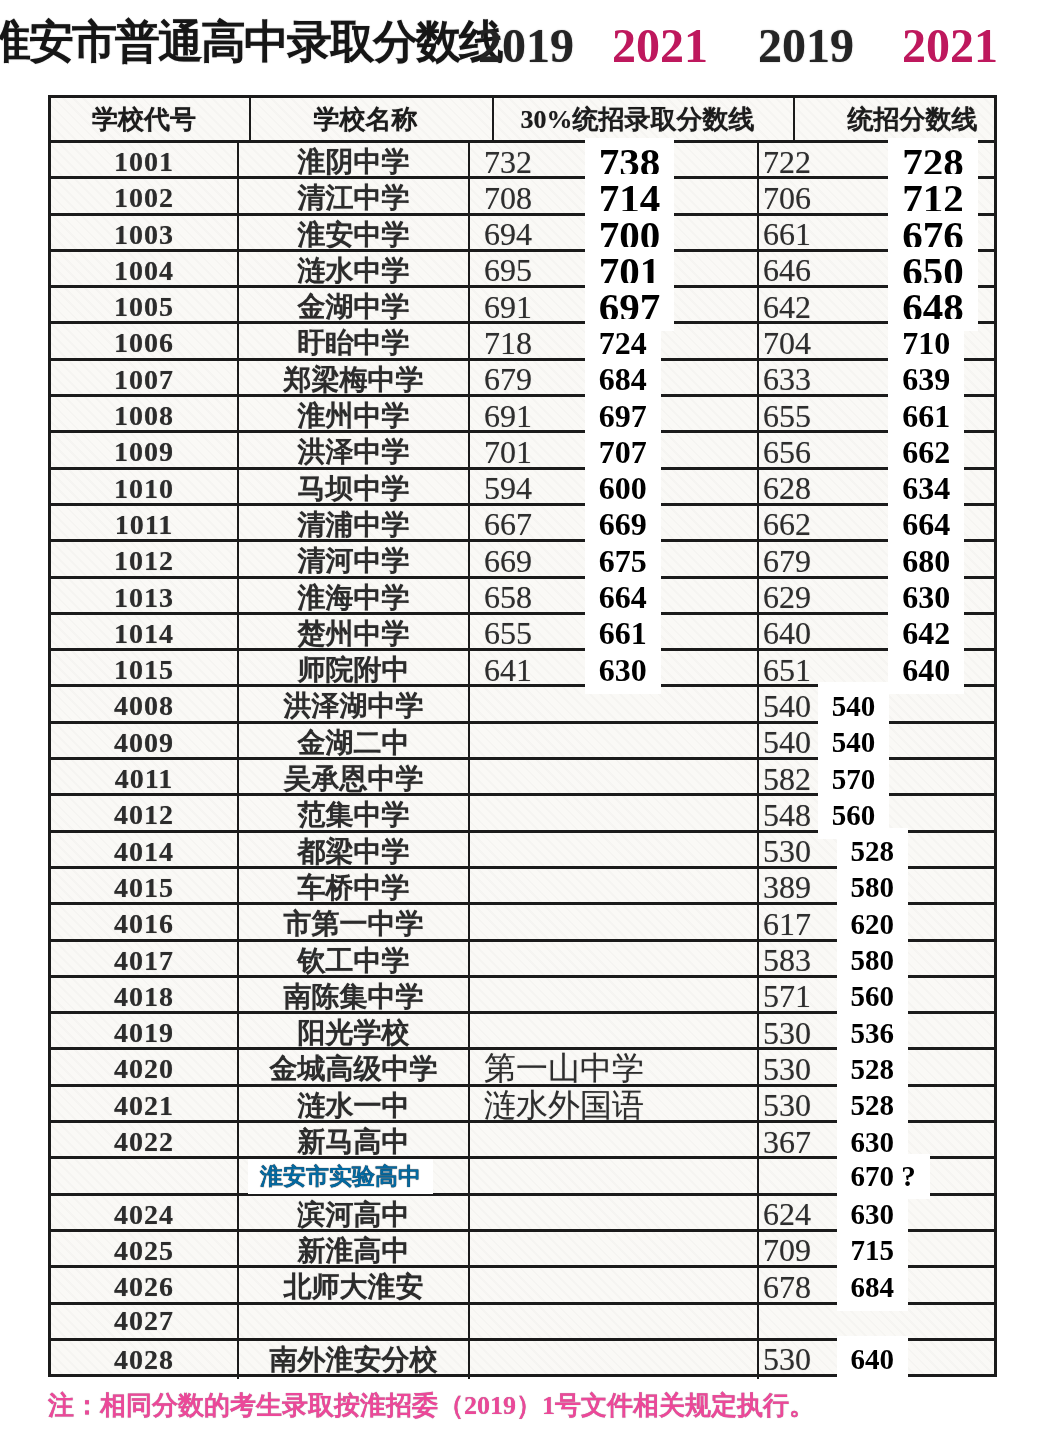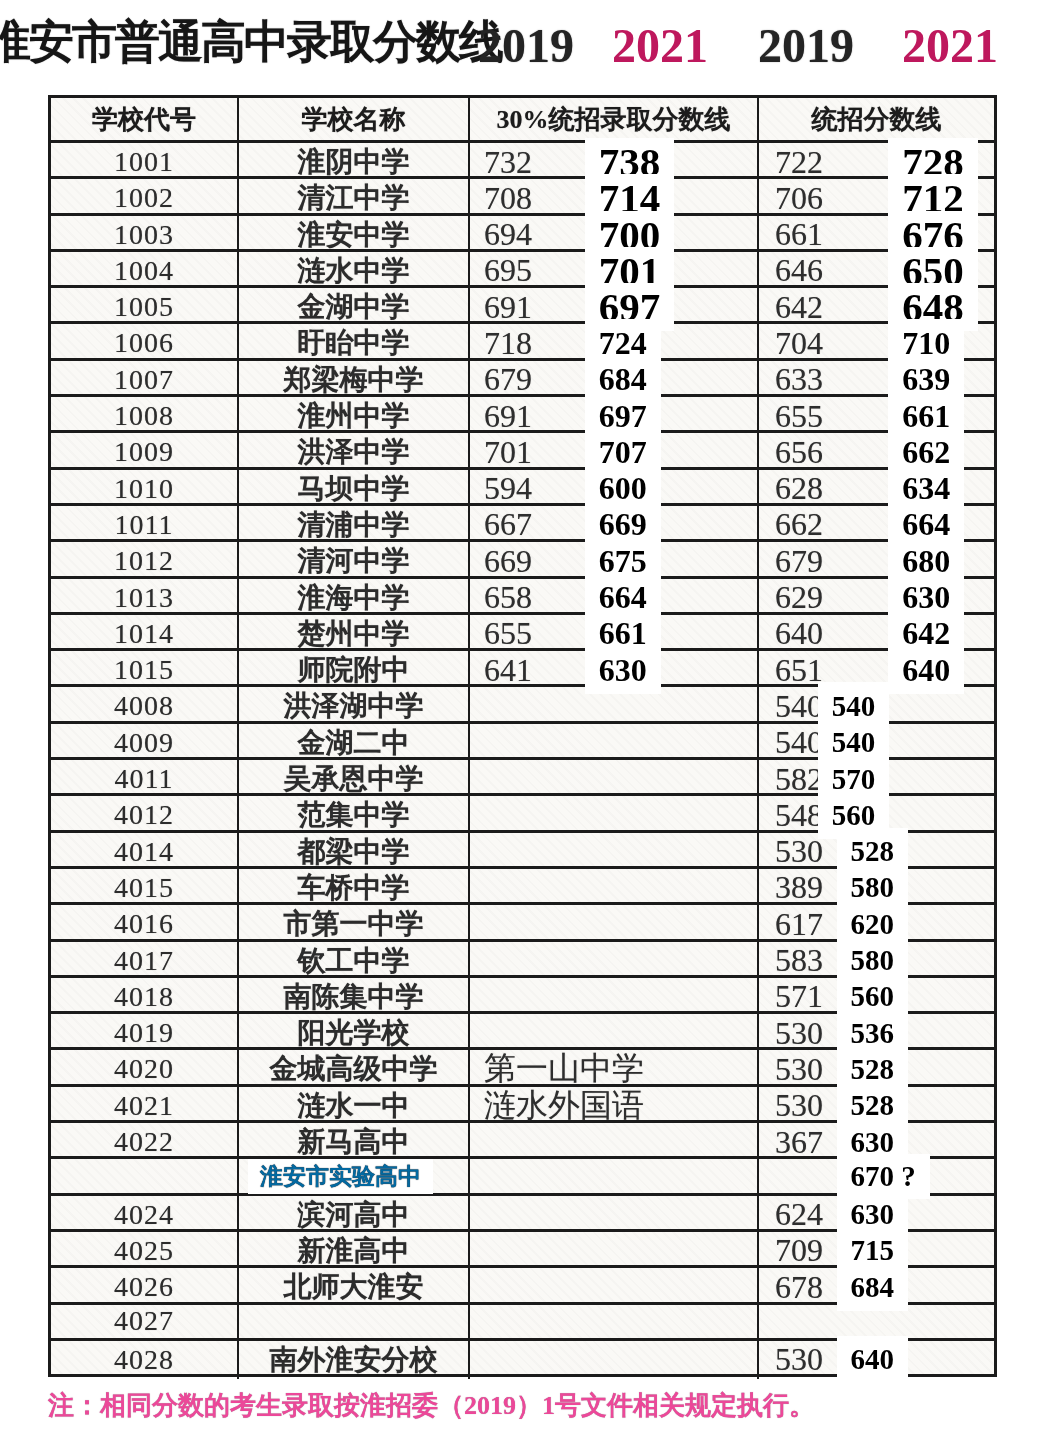--- a/index.html
+++ b/index.html
@@ -45,21 +45,21 @@
     border: 3px solid #1b1b1b;
     background: #faf9f6;
     background-image: repeating-linear-gradient(45deg, rgba(120,120,120,.035) 0 2px, transparent 2px 7px);
   }
   .row {
     display: grid;
     grid-template-columns: 186px 231px 289px 237px;
     height: 36.3px;
     border-top: 3px solid #1b1b1b;
   }
-  .row.hdr { height: 42px; border-top: none; }
+  .row.hdr { height: 42px; border-top: none; gap: 12px; }
   .cell {
     position: relative;
     border-left: 2px solid #1b1b1b;
     display: flex;
     align-items: center;
     justify-content: center;
     overflow: visible;
   }
   .cell:first-child { border-left: none; }
 
@@ -71,31 +71,31 @@
     text-shadow: 0 0 .8px rgba(40,40,40,.6);
   }
 
   .code-val, .name-val {
     font-size: 28px;
     color: #2c2c2c;
     font-weight: bold;
     white-space: nowrap;
     text-shadow: 0 0 .8px rgba(70,70,70,.55);
   }
-  .code-val { font-weight: normal; letter-spacing: 1px; }
+  .code-val { font-weight: bold; letter-spacing: 1px; }
 
   .scan-val {
     position: absolute;
     left: 14px;
     font-size: 32px;
     color: #2e2e2e;
     white-space: nowrap;
     text-shadow: 0 0 .8px rgba(70,70,70,.5);
   }
-  .c4 .scan-val { left: 16px; }
+  .c4 .scan-val { left: 4px; }
 
   
   .pv {
     position: absolute;
     top: -5px; bottom: -5px;
     display: flex;
     align-items: center;
     background: #ffffff;
     padding: 0 14px;
     z-index: 2;

